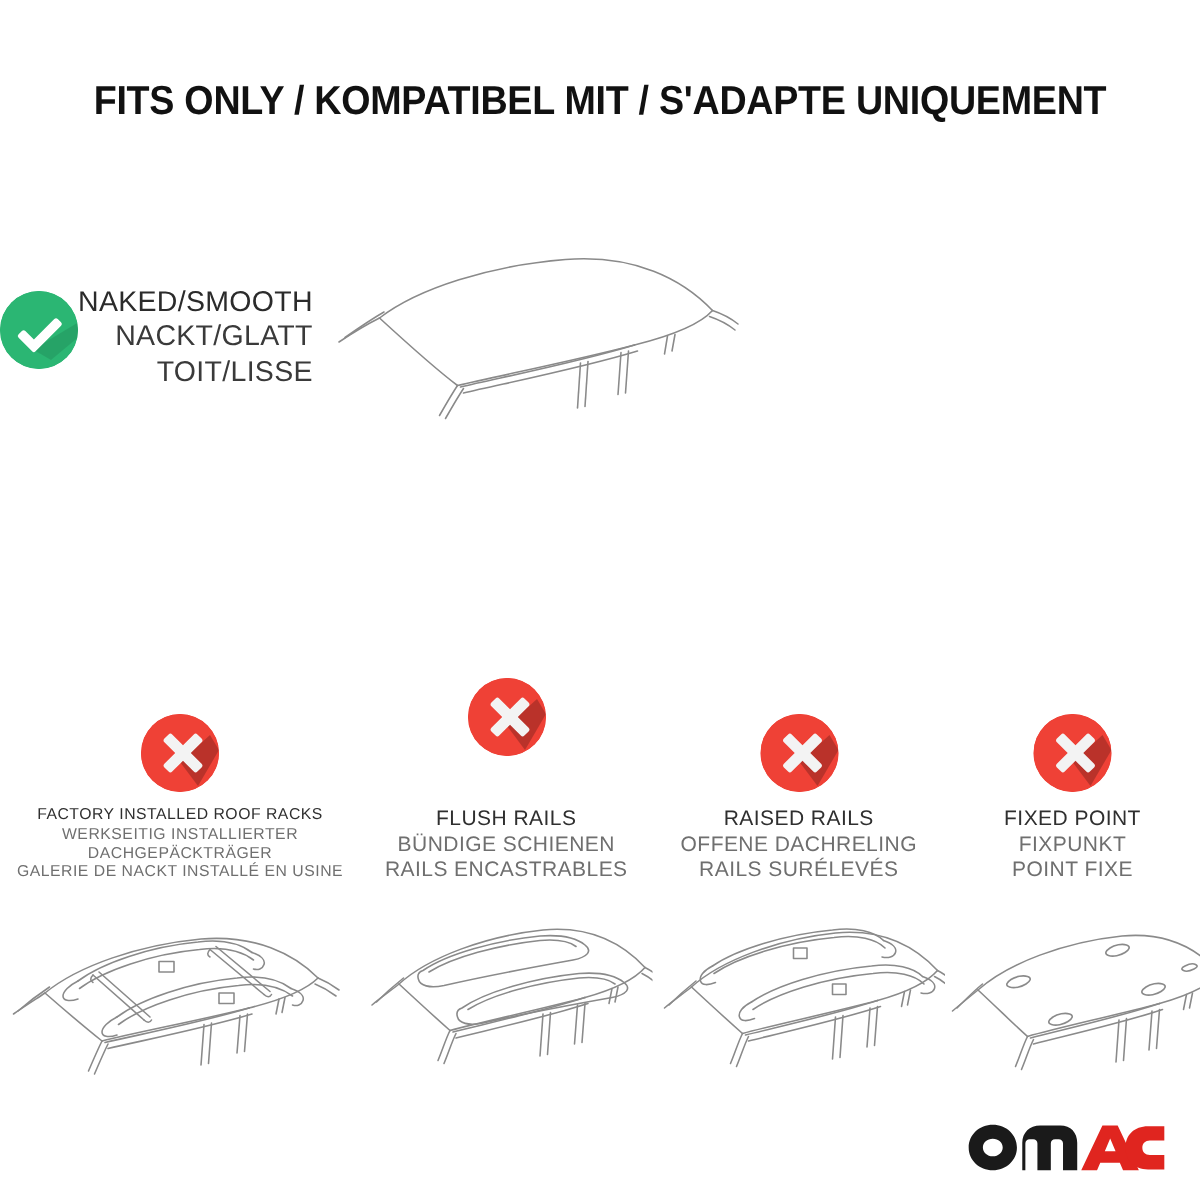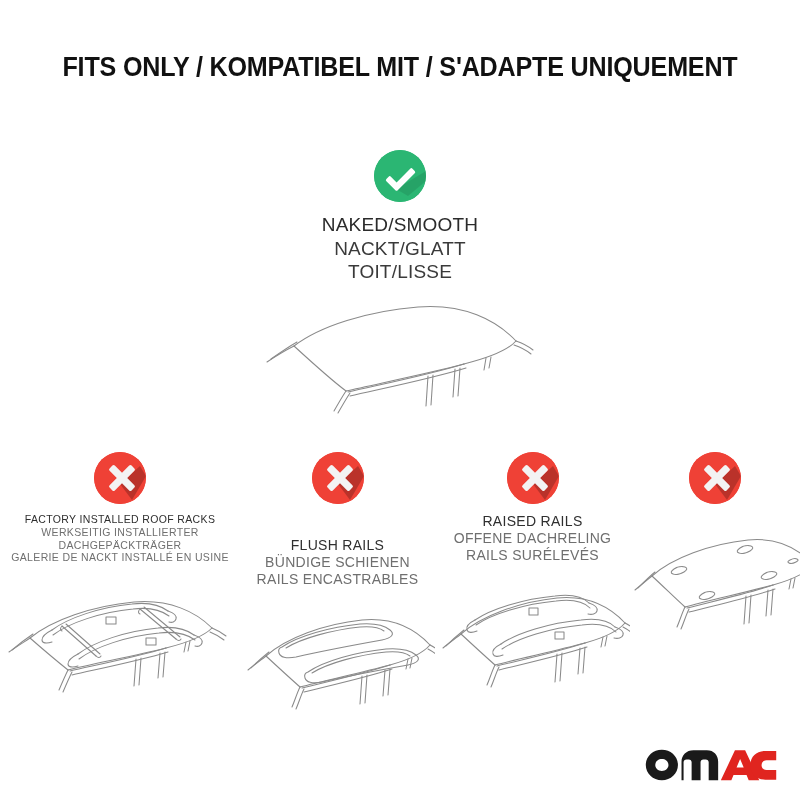--- a/index.html
+++ b/index.html
@@ -33,21 +33,20 @@
     white-space: nowrap;
   }
 
   
   .hero {
     position: absolute;
     top: 150px;
     left: 0;
     width: 800px;
     display: flex;
-    flex-direction: column;
     align-items: center;
   }
   .badge {
     width: 52px;
     height: 52px;
     border-radius: 50%;
     position: relative;
     overflow: hidden;
     flex: none;
   }
@@ -65,36 +64,37 @@
     font-weight: 400;
     color: #2b2b2b;
     letter-spacing: 0.2px;
   }
   .hero-labels .l2,
   .hero-labels .l3 {
     font-size: 19px;
     font-weight: 400;
     color: #3a3a3a;
     letter-spacing: 0.2px;
+    text-align: right;
   }
 
   .hero-art {
     margin-top: 14px;
     width: 300px;
     height: 125px;
   }
 
   
   .grid {
     position: absolute;
     top: 452px;
     left: 0;
     width: 800px;
     display: flex;
-    align-items: flex-start;
+    align-items: flex-end;
   }
   .col {
     display: flex;
     flex-direction: column;
     align-items: center;
   }
   .col.c1 { width: 240px; }
   .col.c2 { width: 195px; }
   .col.c3 { width: 195px; }
   .col.c4 { width: 170px; }
@@ -346,20 +346,25 @@
   </div>
 
   <div class="col c4">
     <div class="badge no">
       <svg viewBox="0 0 52 52" width="52" height="52" aria-hidden="true">
         <path d="M52 26a26 26 0 0 1-26 26A26 26 0 0 1 0 26 26 26 0 0 1 26 0a26 26 0 0 1 26 26z" fill="#ef4136"></path>
         <path d="M26 32 46 14 52 24 38 48z" fill="#000000" opacity="0.22"></path>
         <path d="M33.2 26 40.4 18.8a1.7 1.7 0 0 0 0-2.4l-2.8-2.8a1.7 1.7 0 0 0-2.4 0L28 20.8l-7.2-7.2a1.7 1.7 0 0 0-2.4 0l-2.8 2.8a1.7 1.7 0 0 0 0 2.4L22.8 26l-7.2 7.2a1.7 1.7 0 0 0 0 2.4l2.8 2.8a1.7 1.7 0 0 0 2.4 0L28 31.2l7.2 7.2a1.7 1.7 0 0 0 2.4 0l2.8-2.8a1.7 1.7 0 0 0 0-2.4z" fill="#f3f3f3"></path>
       </svg>
     </div>
+    <div class="labels">
+      <span class="ln primary">FIXED POINT</span>
+      <span class="ln secondary">FIXPUNKT</span>
+      <span class="ln secondary">POINT FIXE</span>
+    </div>
     <svg class="art" viewBox="0 0 170 150">
       <g fill="none" stroke="#8a8a8a" stroke-width="1.05" stroke-linecap="round" stroke-linejoin="round">
         <path d="M22 60 C42 42 80 28 118 24 C150 21 170 34 183 49"></path>
         <path d="M183 49 C176 57 161 64 143 69"></path>
         <path d="M143 69 C113 77 76 85 55 91"></path>
         <path d="M55 91 C46 83 36 73 22 60"></path>
         <path d="M22 60 C17 64 11 69 5 74"></path>
         <path d="M25 56 C20 60 14 66 8 72"></path>
         <path d="M55 91 C52 97 50 104 47 111"></path>
         <path d="M59 93 C56 99 54 106 51 113"></path>

